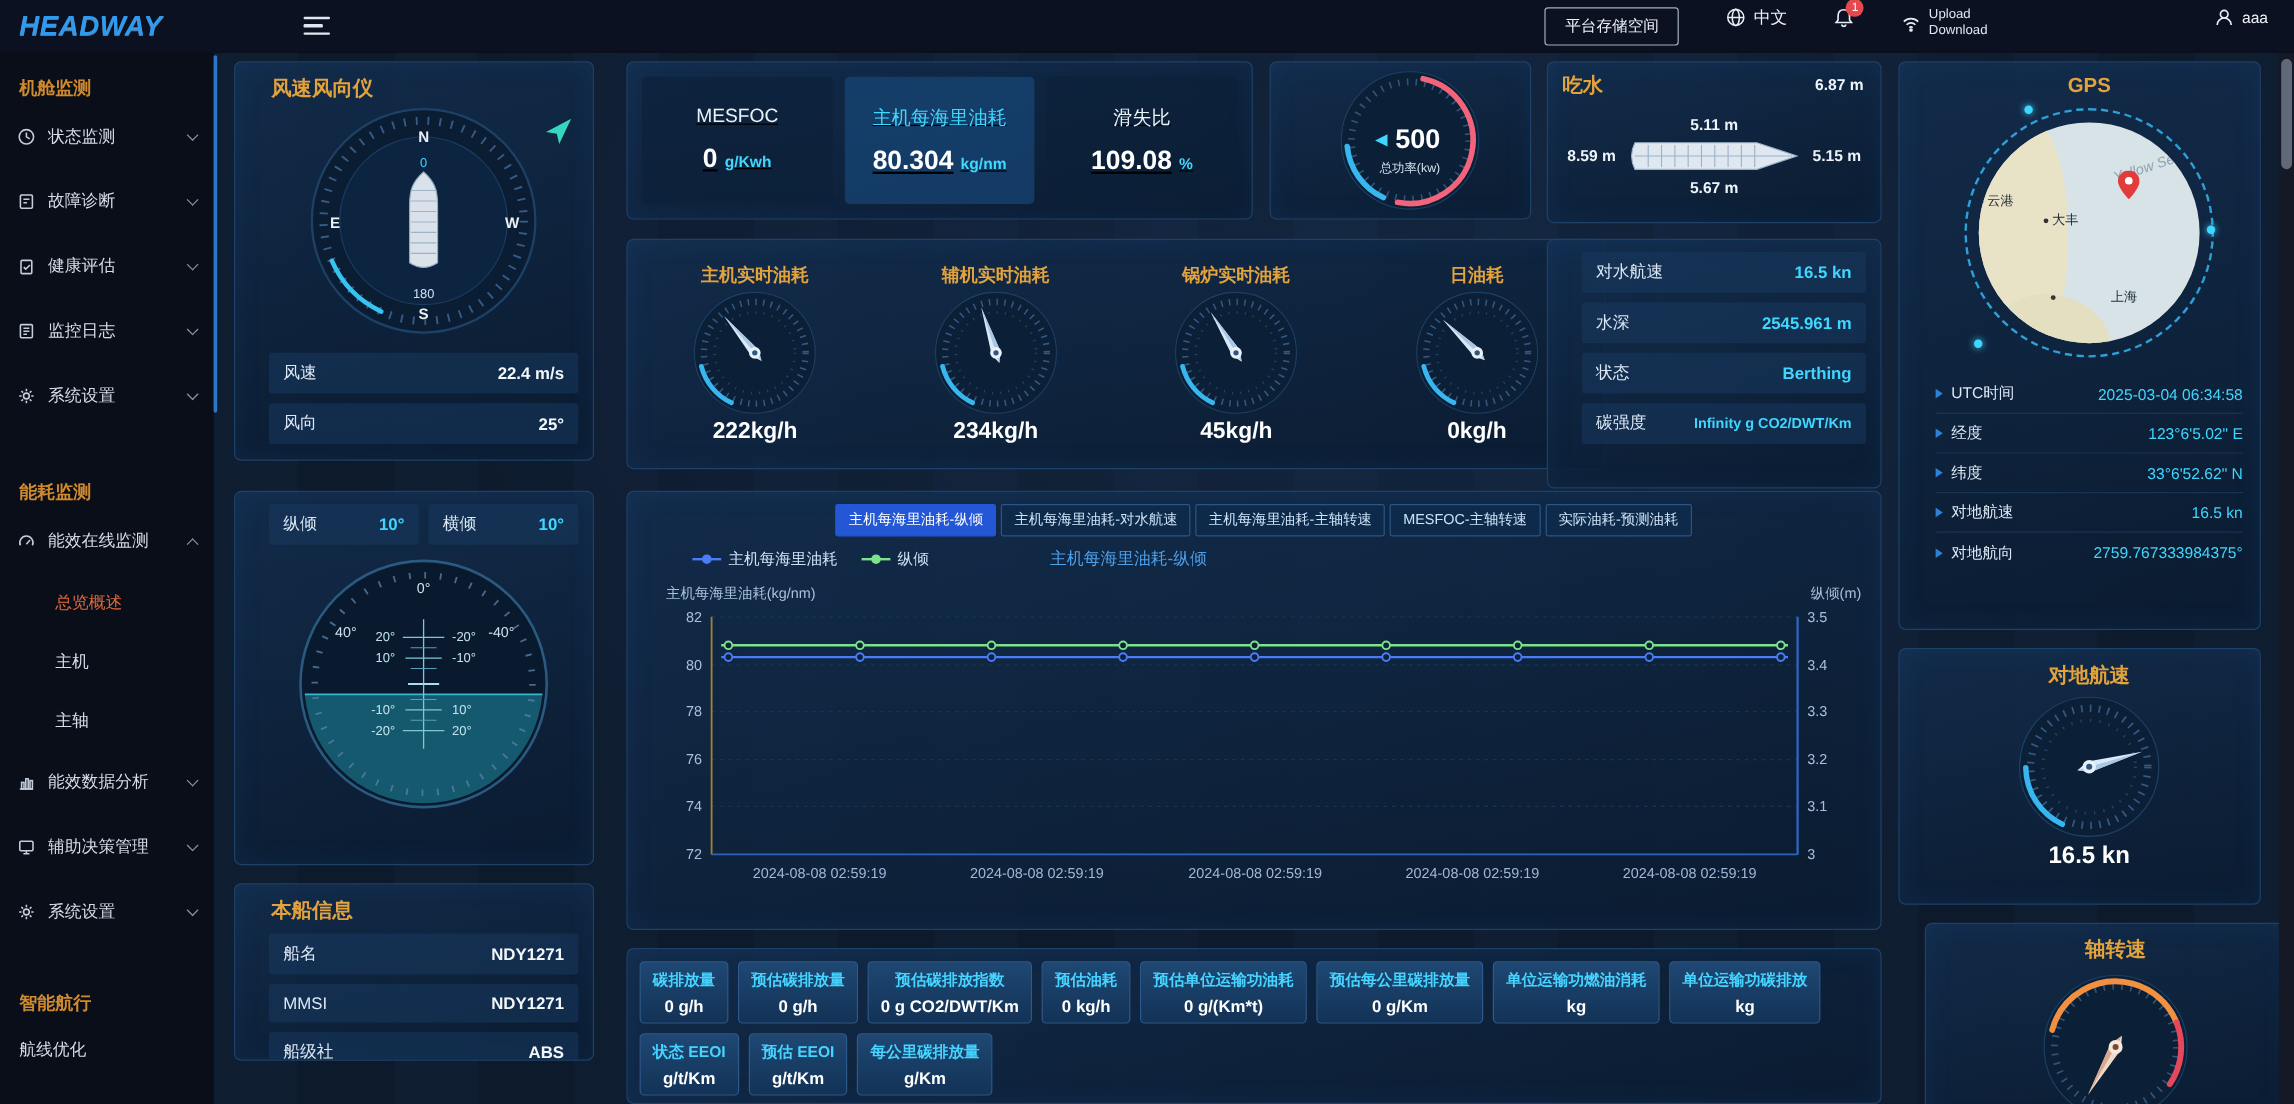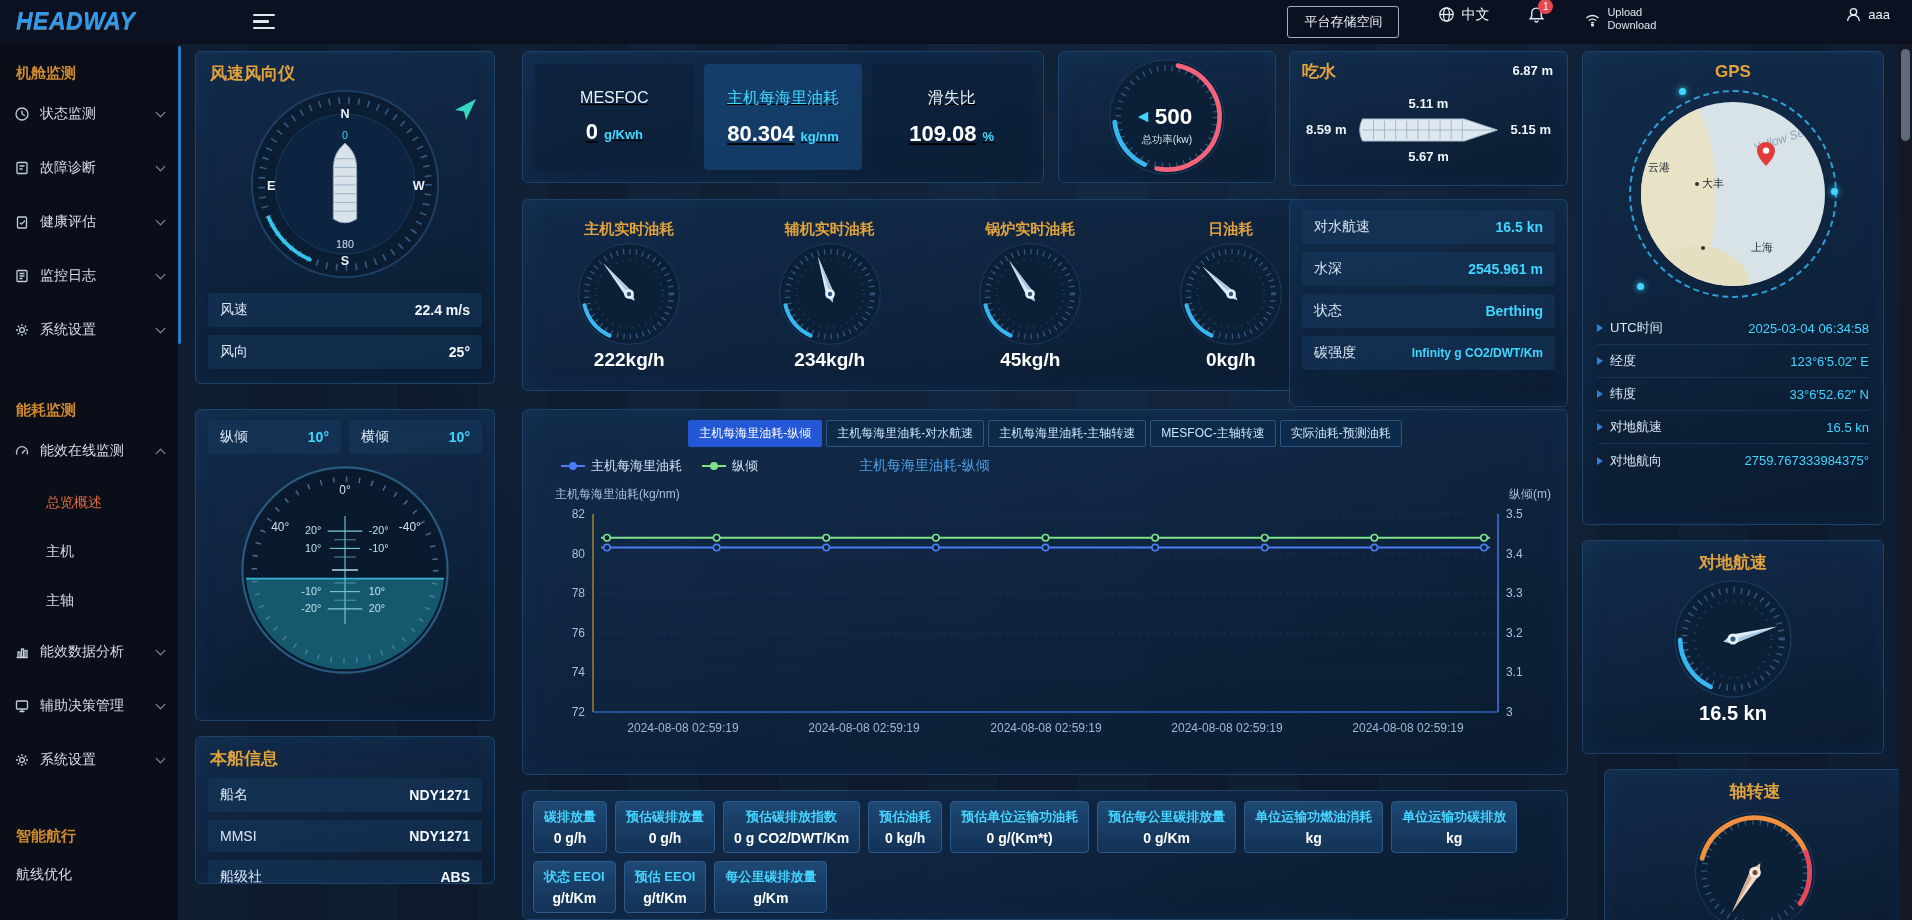--- a/index.html
+++ b/index.html
@@ -50,21 +50,21 @@
   
   .main-bg { position:absolute; left:178px; top:44px; right:0; bottom:0;
              background:
                radial-gradient(ellipse at 55% 25%, rgba(35,70,115,.28), transparent 60%),
                repeating-linear-gradient(90deg, rgba(55,95,150,.05) 0 70px, transparent 70px 150px),
                #0d1a2c; }
 
   
   .panel { position:absolute; overflow:hidden; border-radius:6px;
            background:linear-gradient(165deg, rgba(19,46,79,.82), rgba(10,27,48,.93));
-           border:1px solid #1e4267; box-shadow:inset 0 0 22px rgba(25,95,170,.14); z-index:2; }
+           border:1px solid #1e4267; box-shadow:inset 0 0 22px rgba(25,95,170,.14); z-index:2;padding-left:16px; }
   .panel-title { color:#e2a23c; font-size:17px; font-weight:bold; padding:10px 14px 0; }
   .panel-title.center { text-align:center; padding:10px 0 0; }
 
   .strip-row { display:flex; justify-content:space-between; align-items:center;
                background:rgba(24,57,95,.55); border-radius:3px; padding:8px 12px;
                margin:8px 12px; font-size:14px; color:#dce8f5; }
   .strip-row .val { font-weight:bold; color:#f2f7fc; }
   .strip-row .val.cyan { color:#3fd6ff; }
   .strip-row .val.sm { font-size:12px; }
 

